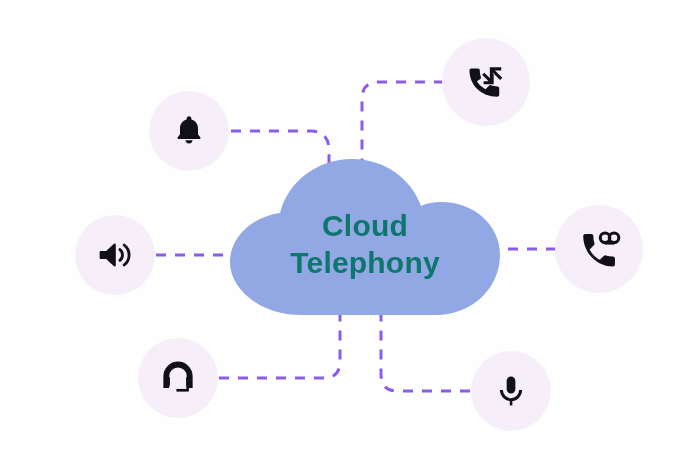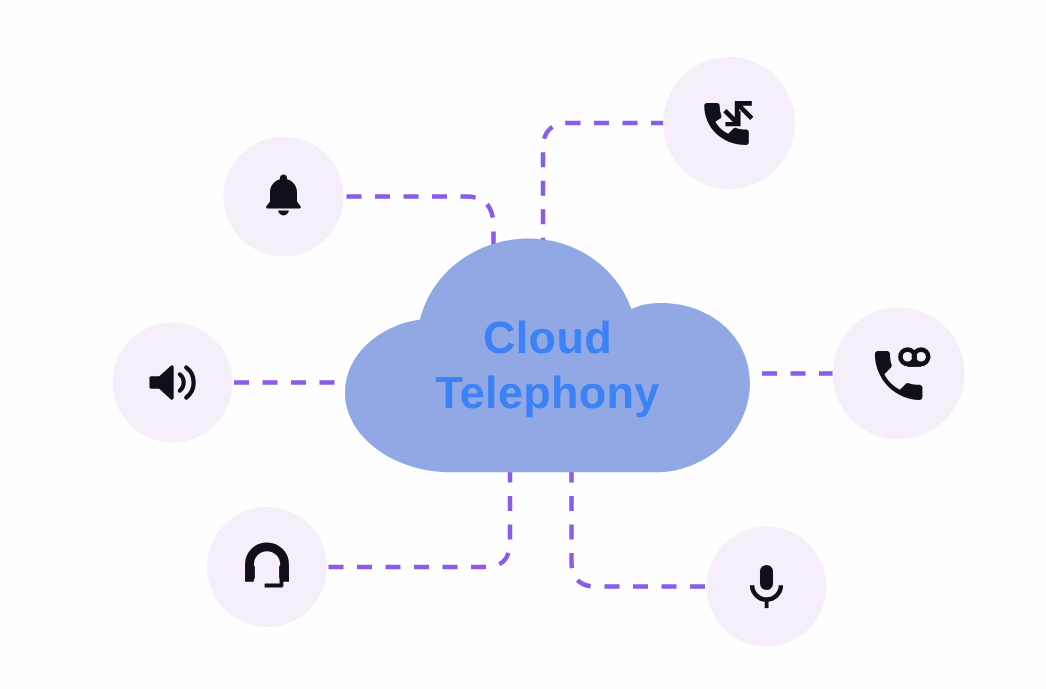--- a/index.html
+++ b/index.html
@@ -92,21 +92,21 @@
       <path fill="#91a8e4" d="M 74 158
                C 33 158 2 133 2 105
                C 2 80 24 60 52 56
                C 60 24 90 2 124 2
                C 156 2 183 21 193 49
                C 199 46 206 45 213 45
                C 246 45 272 68 272 98
                C 272 131 244 158 208 158
                Z"></path>
     </svg>
-    <div id="cloud-label" style="color: #3b82f6;">Cloud
+    <div id="cloud-label" style="color: #0f766e;">Cloud
 Telephony</div>
   </div>
 
   <div class="node" style="left: 442px; top: 38px; width: 88px; height: 88px; background: rgb(246, 239, 249);">
     <svg width="44" height="44" viewBox="0 0 24 24" fill="#111018" xmlns="http://www.w3.org/2000/svg">
       <path d="M6.6 10.8c1.1 2.2 2.9 4 5.1 5.1l1.9-1.9c0.3-0.3 0.7-0.4 1-0.2 1.1 0.4 2.3 0.6 3.6 0.6 0.6 0 1 0.4 1 1V19c0 0.6-0.4 1-1 1C9.4 20 3 13.6 3 5.7c0-0.6 0.4-1 1-1h3.6c0.6 0 1 0.4 1 1 0 1.2 0.2 2.4 0.6 3.6 0.1 0.3 0 0.7-0.2 1l-2.4 1.5z"></path>
       <path d="M14.1 4.0 L20.3 4.0 L20.3 5.7 L16.9 5.7 L20.9 9.7 L19.7 10.9 L15.7 6.9 L15.7 10.3 L14.1 10.3 Z"></path>
       <path d="M12.9 10.9 L12.9 5.3 L14.3 5.3 L14.3 8.4 L17.1 11.2 L16.0 12.3 L13.2 9.5 L13.2 12.5 Z" opacity="0"></path>
       <path d="M13.4 11.6 L9.9 8.1 L11.1 6.9 L14.6 10.4 L14.6 7.7 L16.2 7.7 L16.2 13.2 L10.7 13.2 L10.7 11.6 Z"></path>
     </svg>

